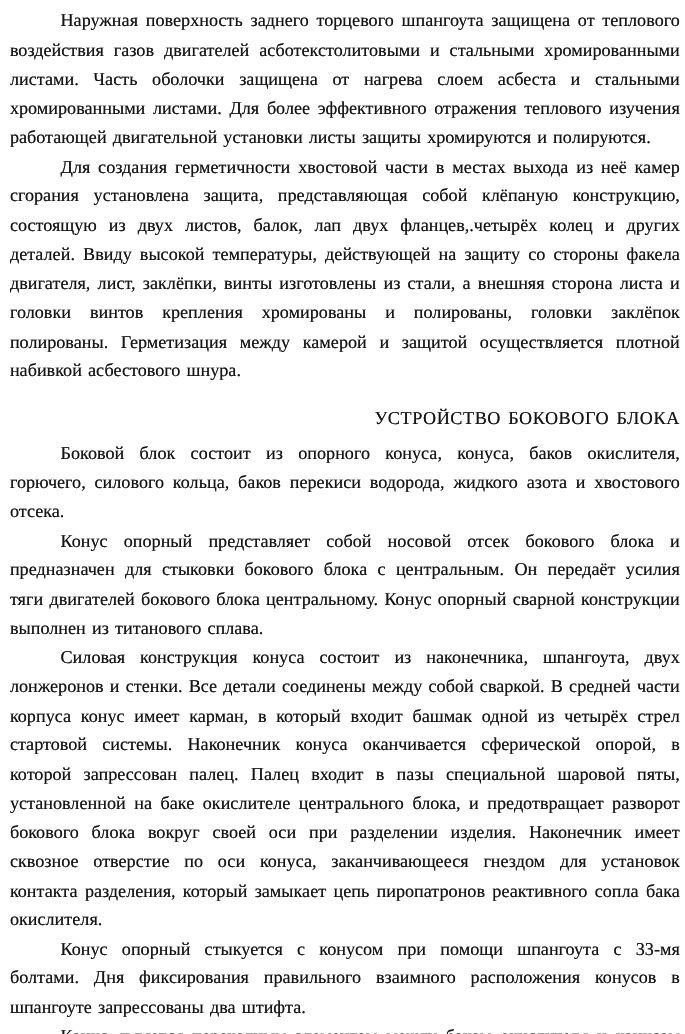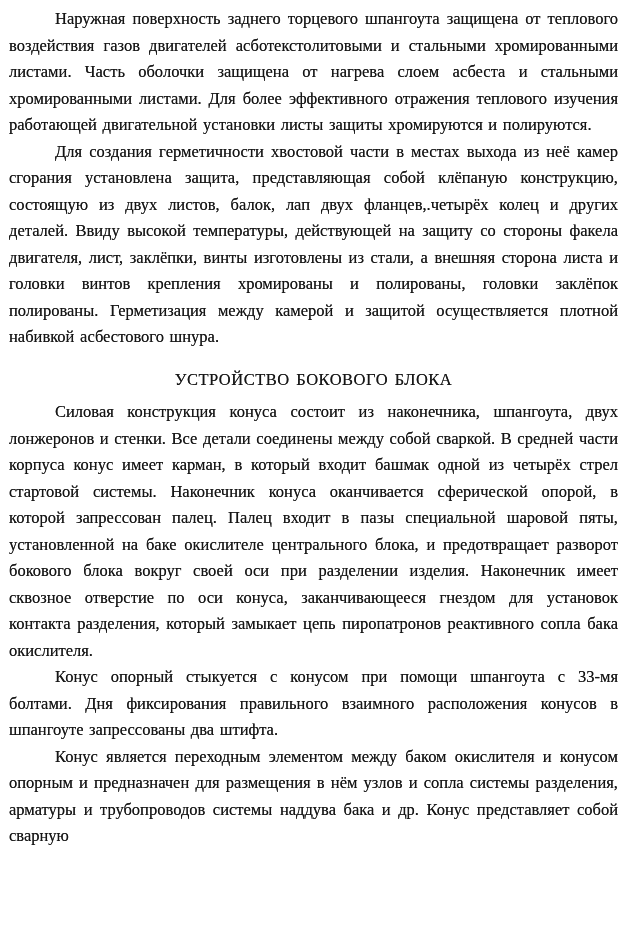--- a/index.html
+++ b/index.html
@@ -27,38 +27,40 @@
     text-shadow: 0 0 0.5px rgba(20,20,20,0.75);
   }
   .para {
     margin: 0;
     text-align: justify;
     text-indent: 46px;
     word-spacing: 1.5px;
   }
   .section-heading {
     margin: 16px 0 6px 0;
-    text-align: center;
+    text-align: right;
     text-indent: 0;
     font-weight: normal;
     font-size: 16.5px;
     letter-spacing: 0.5px;
     word-spacing: 2px;
   }
 </style>
 </head>
 <body>
 
 <div class="page">
   <p class="para">Наружная поверхность заднего торцевого шпангоута защищена от теплового воздействия газов двигателей асботекстолитовыми и стальными хромированными листами. Часть оболочки защищена от нагрева слоем асбеста и стальными хромированными листами. Для более эффективного отражения теплового изучения работающей двигательной установки листы защиты хромируются и полируются.</p>
 
   <p class="para">Для создания герметичности хвостовой части в местах выхода из неё камер сгорания установлена защита, представляющая собой клёпаную конструкцию, состоящую из двух листов, балок, лап двух фланцев,.четырёх колец и других деталей. Ввиду высокой температуры, действующей на защиту со стороны факела двигателя, лист, заклёпки, винты изготовлены из стали, а внешняя сторона листа и головки винтов крепления хромированы и полированы, головки заклёпок полированы. Герметизация между камерой и защитой осуществляется плотной набивкой асбестового шнура.</p>
 
   <h2 class="section-heading">УСТРОЙСТВО БОКОВОГО БЛОКА</h2>
 
+  <p class="para">Боковой блок состоит из опорного конуса, конуса, баков окислителя, горючего, силового кольца, баков перекиси водорода, жидкого азота и хвостового отсека.</p>
 
+  <p class="para">Конус опорный представляет собой носовой отсек бокового блока и предназначен для стыковки бокового блока с центральным. Он передаёт усилия тяги двигателей бокового блока центральному. Конус опорный сварной конструкции выполнен из титанового сплава.</p>
 
   <p class="para">Силовая конструкция конуса состоит из наконечника, шпангоута, двух лонжеронов и стенки. Все детали соединены между собой сваркой. В средней части корпуса конус имеет карман, в который входит башмак одной из четырёх стрел стартовой системы. Наконечник конуса оканчивается сферической опорой, в которой запрессован палец. Палец входит в пазы специальной шаровой пяты, установленной на баке окислителе центрального блока, и предотвращает разворот бокового блока вокруг своей оси при разделении изделия. Наконечник имеет сквозное отверстие по оси конуса, заканчивающееся гнездом для установок контакта разделения, который замыкает цепь пиропатронов реактивного сопла бака окислителя.</p>
 
   <p class="para">Конус опорный стыкуется с конусом при помощи шпангоута с 33-мя болтами. Дня фиксирования правильного взаимного расположения конусов в шпангоуте запрессованы два штифта.</p>
 
   <p class="para">Конус является переходным элементом между баком окислителя и конусом опорным и предназначен для размещения в нём узлов и сопла системы разделения, арматуры и трубопроводов системы наддува бака и др. Конус представляет собой сварную</p>
 </div>
 
 </body></html>

